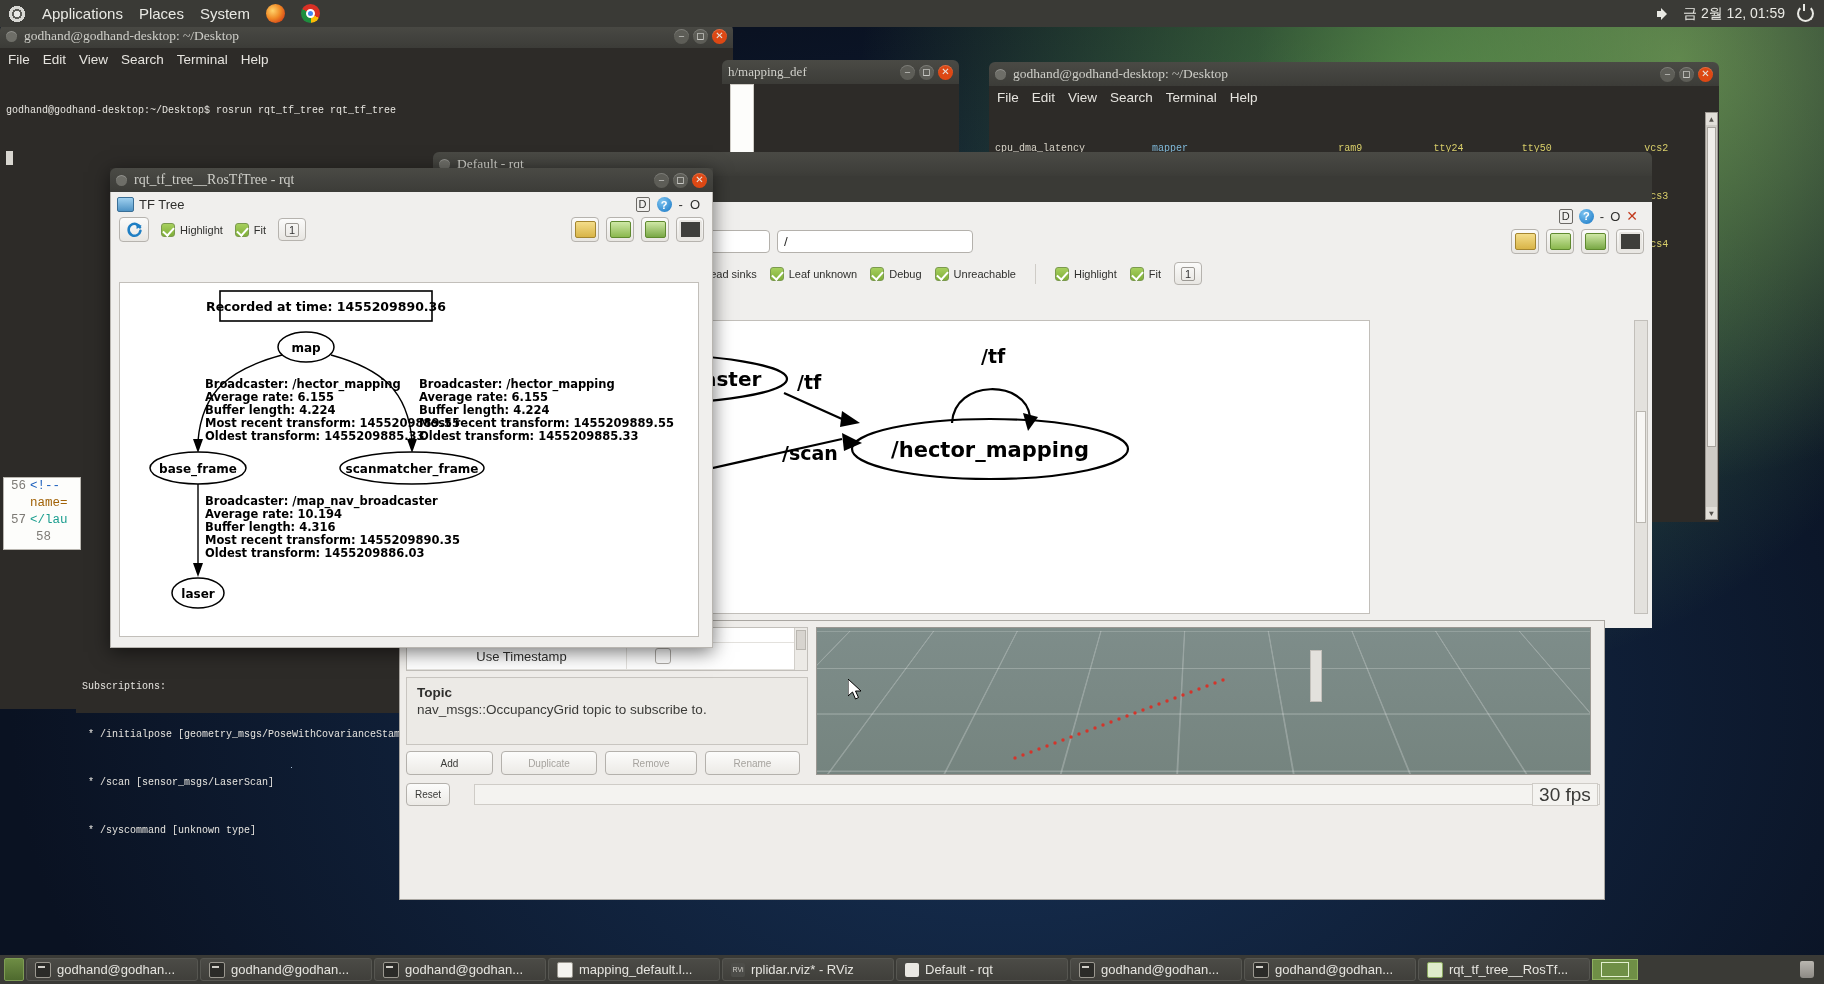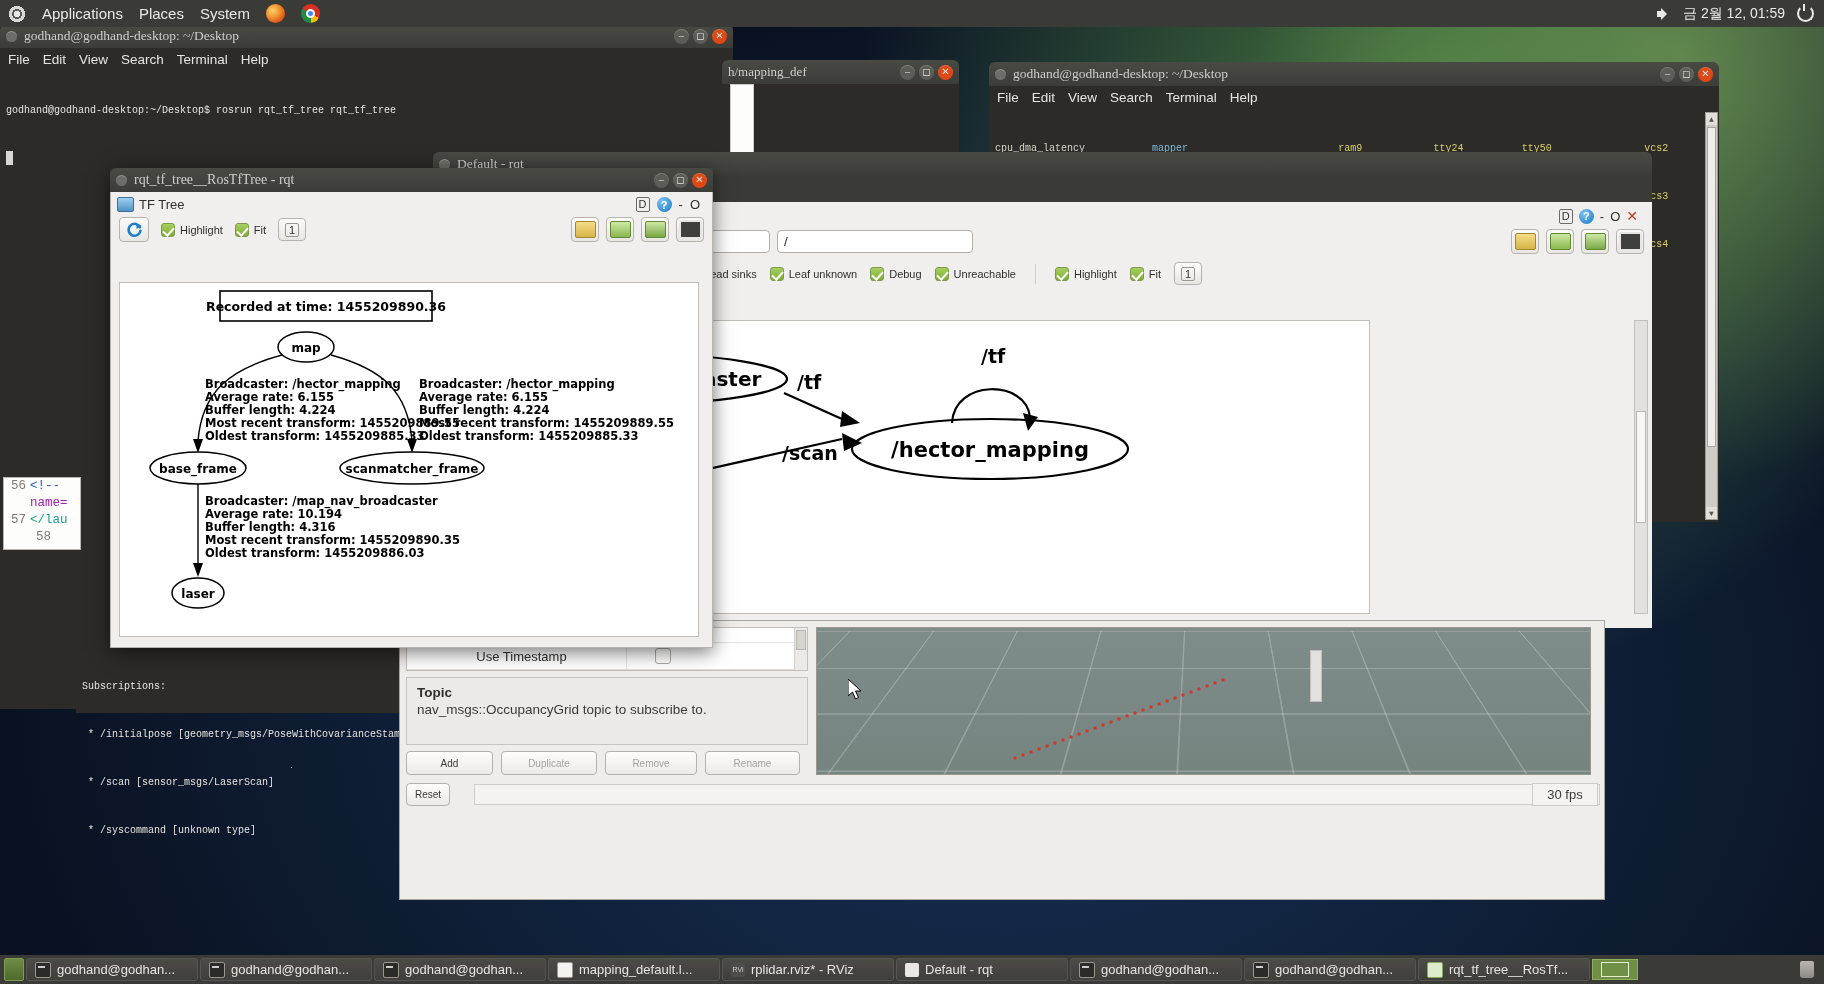--- a/index.html
+++ b/index.html
@@ -235,21 +235,21 @@
   </div>
 
   <div style="position:absolute;left:3px;top:477px;width:78px;height:73px;background:#fdfdfb;border:1px solid #b9b6b0;box-sizing:border-box;
               font-family:'Liberation Mono',monospace;font-size:12.5px;line-height:17px;overflow:hidden;">
     <div style="display:flex;">
         <span style="width:22px;color:#7e7b76;text-align:right;padding-right:4px;">56</span>
         <span style="color:#1b5fbd;">    &lt;!--</span>
       </div>
     <div style="display:flex;">
         <span style="width:22px;padding-right:4px;"></span>
-        <span style="color:#a21caf;">name=</span>
+        <span style="color:#a16207;">name=</span>
       </div>
     <div style="display:flex;">
         <span style="width:22px;color:#7e7b76;text-align:right;padding-right:4px;">57</span>
         <span style="color:#1b9e8f;">&lt;/lau</span>
       </div>
     <div style="display:flex;justify-content:center;">
         <span style="width:22px;color:#7e7b76;text-align:right;padding-right:4px;">58</span>
       </div>
   </div>
 
@@ -467,21 +467,21 @@
             <circle cx="374" cy="64" r="1.7"></circle>
             <circle cx="382" cy="61" r="1.7"></circle>
           <circle cx="390" cy="58" r="1.7"></circle>
             <circle cx="398" cy="55" r="1.7"></circle>
             <circle cx="406" cy="52" r="1.7"></circle>
         </g>
       </svg>
     </div>
 
     <div style="position:absolute;right:6px;top:162px;width:66px;height:23px;border:1px solid #cfccc7;background:#f4f3f0;
-                display:flex;align-items:center;justify-content:center;font-size:13px;color:#3a3a37;box-sizing:border-box;">
+                display:flex;align-items:center;justify-content:center;font-size:19px;color:#3a3a37;box-sizing:border-box;">
       <span>30 fps</span>
     </div>
   </div>
 
   <div style="position:absolute;left:1310px;top:650px;width:12px;height:52px;background:#e3e1dd;border:1px solid #c2bfba;box-sizing:border-box;"></div>
 
   <div class="win" style="left:110px;top:168px;width:603px;height:480px;box-shadow:0 4px 18px rgba(0,0,0,.55);">
     <div class="titlebar">
       <span class="tb-dot"></span>
       <span class="tb-title" style="font-size:14px;">rqt_tf_tree__RosTfTree - rqt</span>

